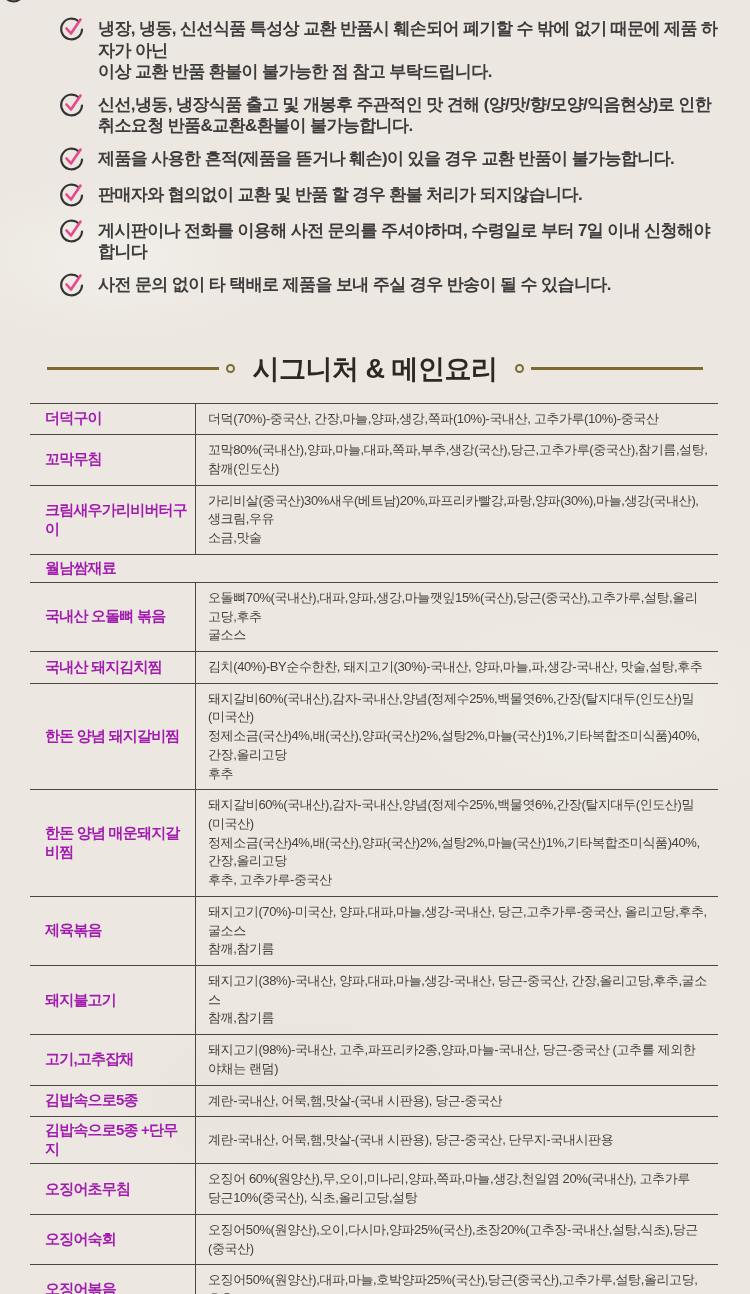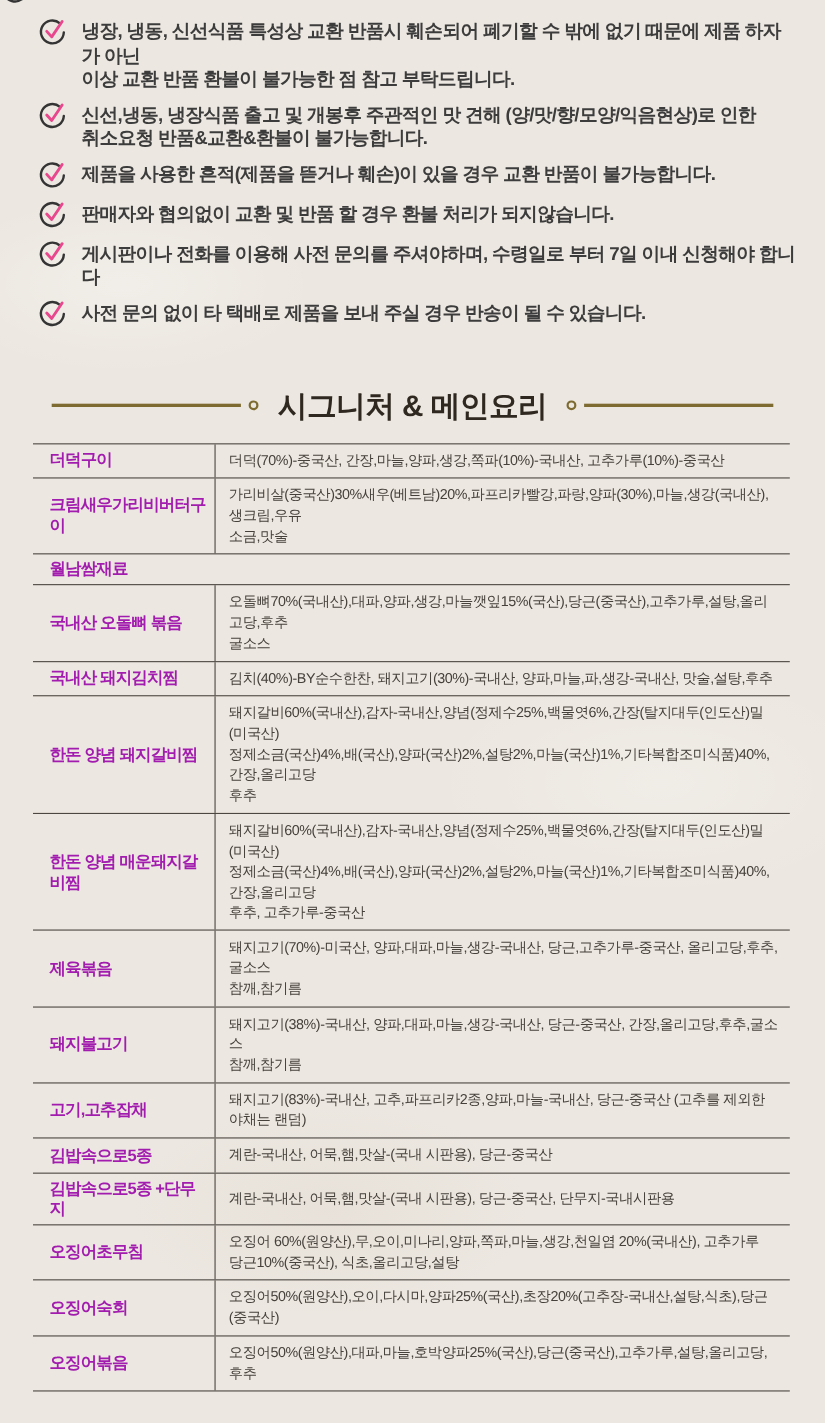--- a/index.html
+++ b/index.html
@@ -20,21 +20,21 @@
     background:var(--bg);
     background-image:
       radial-gradient(ellipse 300px 140px at 15% 20%, rgba(255,255,255,.28), transparent 60%),
       radial-gradient(ellipse 360px 180px at 80% 55%, rgba(255,255,255,.22), transparent 60%),
       radial-gradient(ellipse 300px 160px at 40% 85%, rgba(210,200,188,.18), transparent 60%);
     font-family:"Liberation Sans","DejaVu Sans",sans-serif;
     color:var(--ink);
   }
 
   
-  .notices{padding:0 26px 0 34px;}
+  .notices{padding:0 26px 0 34px;margin-left:24px;}
   .notice{
     display:flex;align-items:flex-start;
     margin-bottom:11px;
   }
   .notice .check{
     flex:0 0 auto;width:27px;height:27px;margin:-2px 13px 0 0;
   }
   .notice .check svg{width:27px;height:27px;overflow:visible;display:block;}
   .notice p{
     font-size:17px;line-height:21.5px;font-weight:700;
@@ -171,20 +171,24 @@
   <span class="rule"></span>
 </div>
 
 <div class="menu-table">
 
     <div class="trow">
       <div class="tname">더덕구이</div>
       <div class="tdetail">더덕(70%)-중국산, 간장,마늘,양파,생강,쪽파(10%)-국내산, 고추가루(10%)-중국산</div>
     </div>
 
+    <div class="trow">
+      <div class="tname">꼬막무침</div>
+      <div class="tdetail">꼬막80%(국내산),양파,마늘,대파,쪽파,부추,생강(국산),당근,고추가루(중국산),참기름,설탕,참깨(인도산)</div>
+    </div>
 
     <div class="trow">
       <div class="tname">크림새우가리비버터구이</div>
       <div class="tdetail">가리비살(중국산)30%새우(베트남)20%,파프리카빨강,파랑,양파(30%),마늘,생강(국내산),생크림,우유
 소금,맛술</div>
     </div>
 
     <div class="trow">
       <div class="tname">월남쌈재료</div>
     </div>
@@ -221,21 +225,21 @@
     </div>
 
     <div class="trow">
       <div class="tname">돼지불고기</div>
       <div class="tdetail">돼지고기(38%)-국내산, 양파,대파,마늘,생강-국내산, 당근-중국산, 간장,올리고당,후추,굴소스
 참깨,참기름</div>
     </div>
 
     <div class="trow">
       <div class="tname">고기,고추잡채</div>
-      <div class="tdetail">돼지고기(83%)-국내산, 고추,파프리카2종,양파,마늘-국내산, 당근-중국산 (고추를 제외한 야채는 랜덤)</div>
+      <div class="tdetail">돼지고기(98%)-국내산, 고추,파프리카2종,양파,마늘-국내산, 당근-중국산 (고추를 제외한 야채는 랜덤)</div>
     </div>
 
     <div class="trow">
       <div class="tname">김밥속으로5종</div>
       <div class="tdetail">계란-국내산, 어묵,햄,맛살-(국내 시판용), 당근-중국산</div>
     </div>
 
     <div class="trow">
       <div class="tname">김밥속으로5종 +단무지</div>
       <div class="tdetail">계란-국내산, 어묵,햄,맛살-(국내 시판용), 당근-중국산, 단무지-국내시판용</div>

